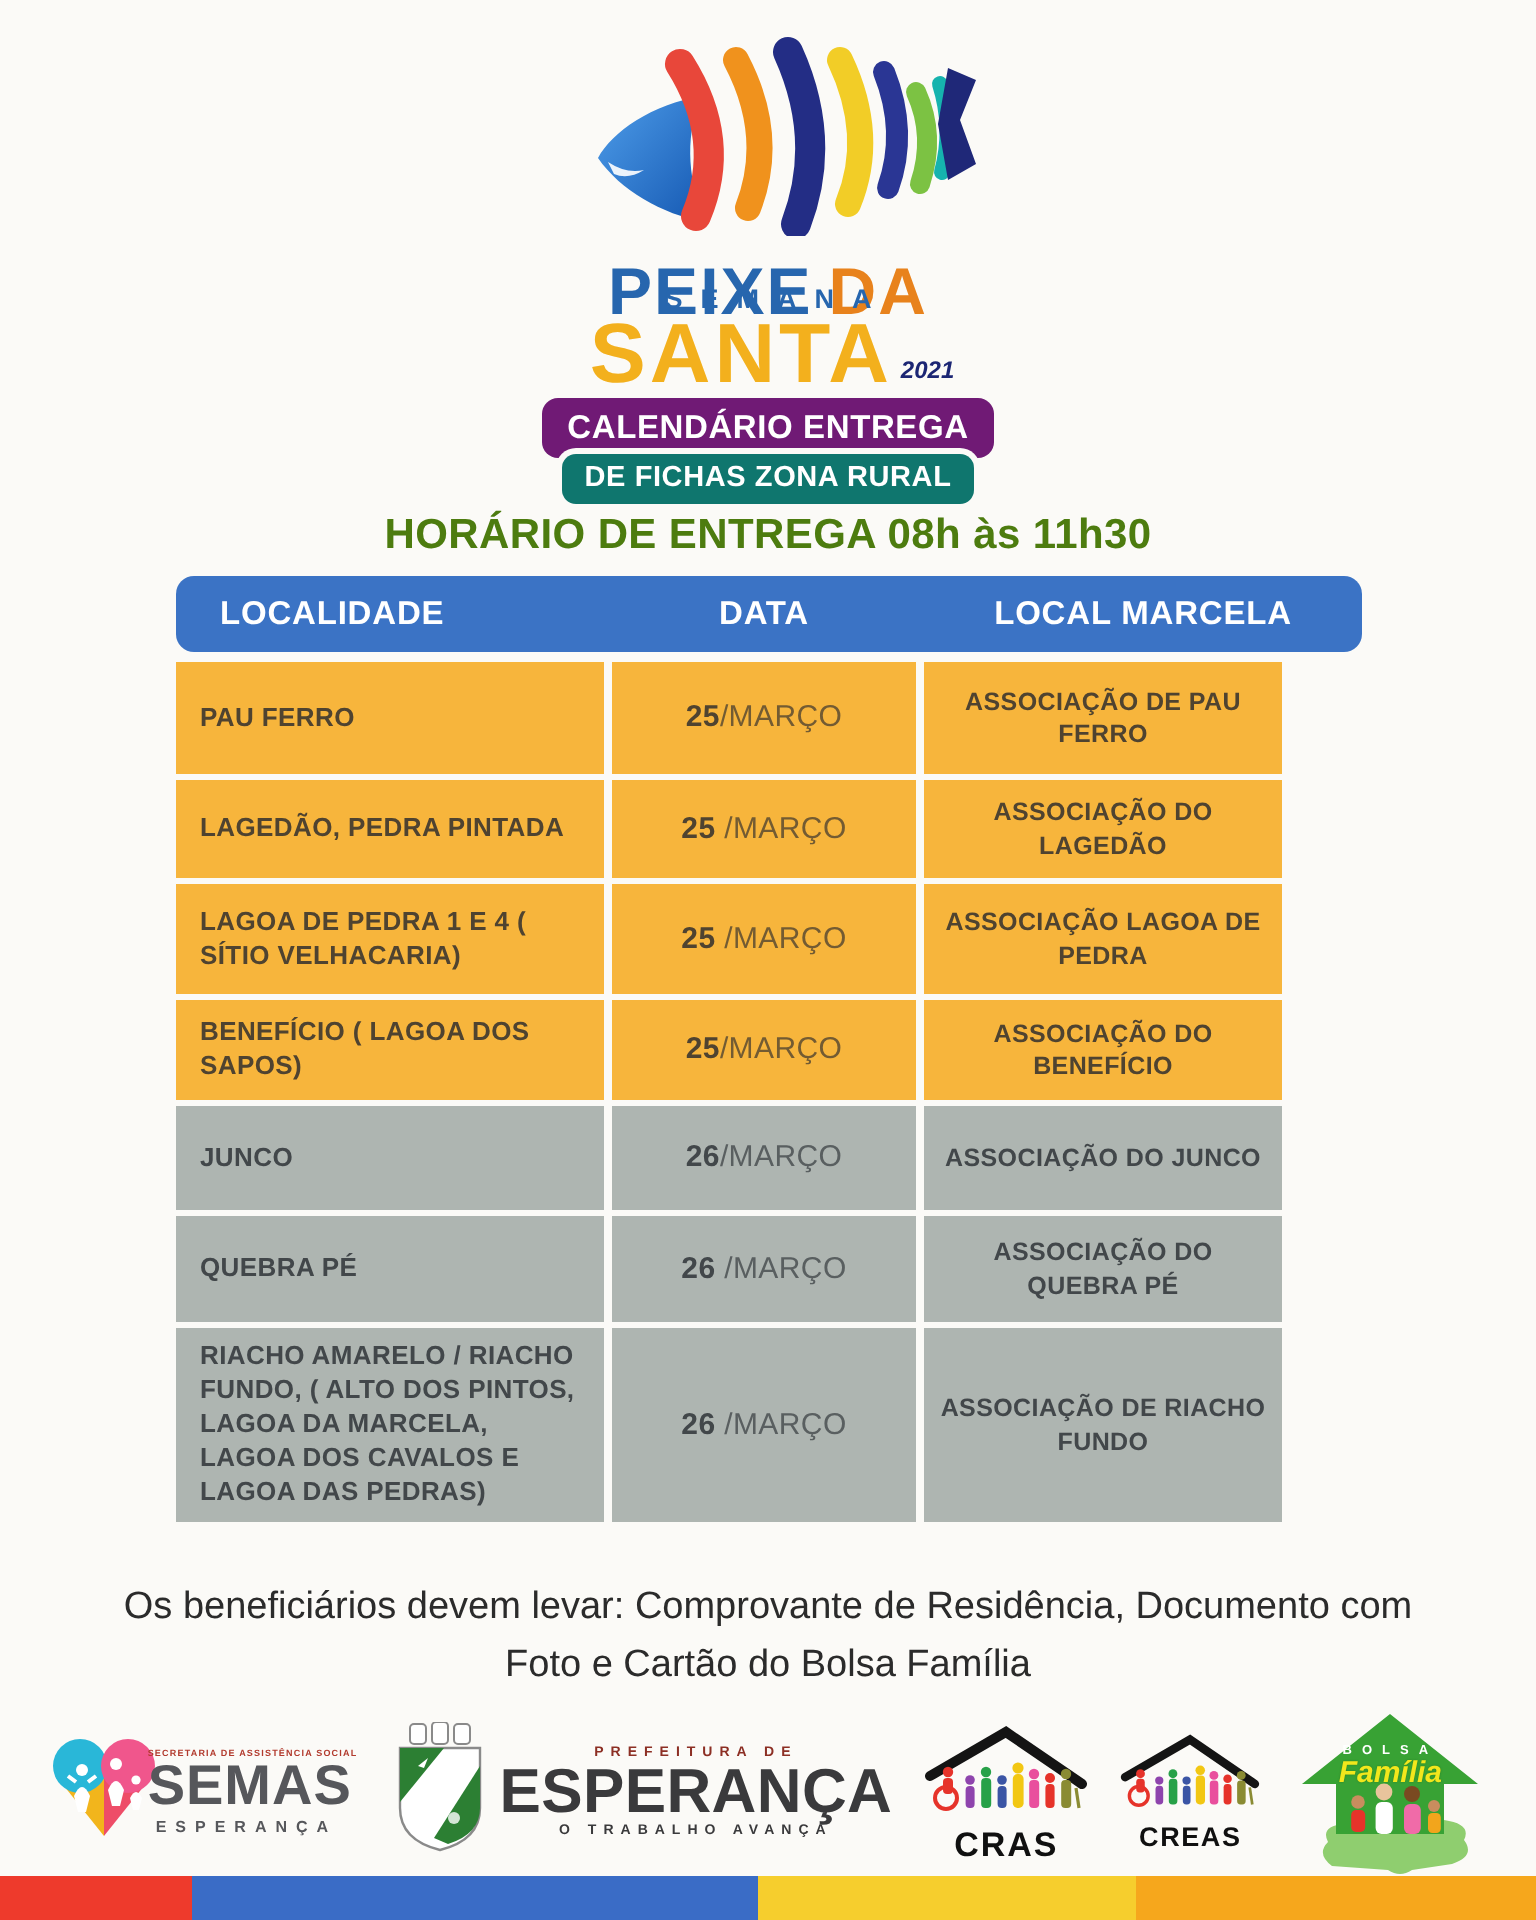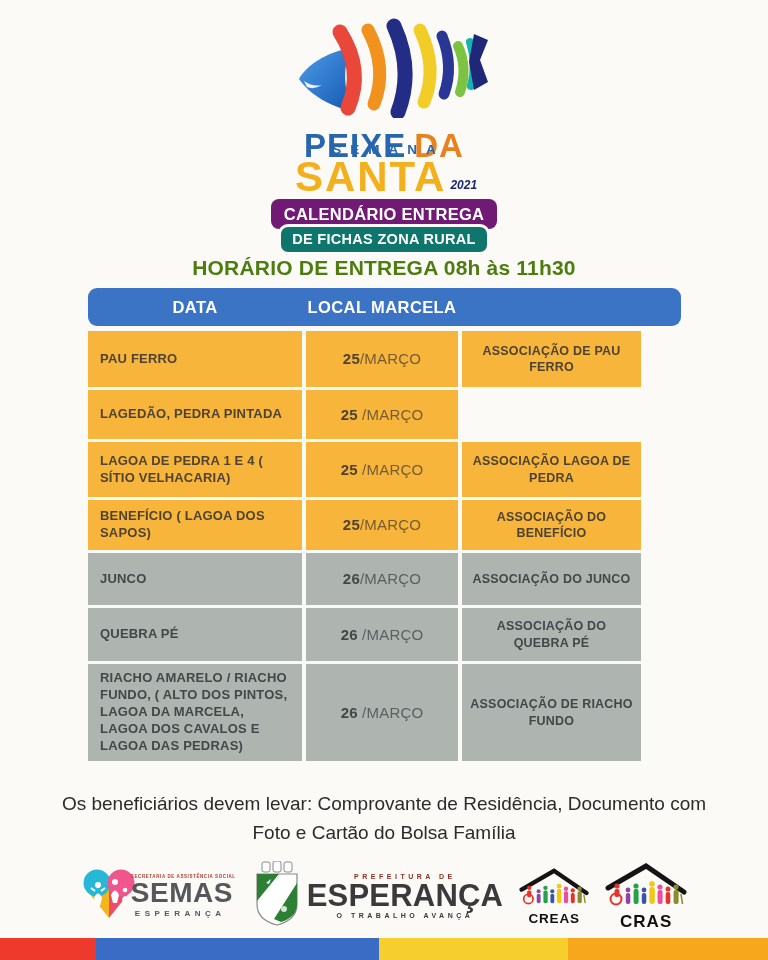--- a/index.html
+++ b/index.html
@@ -109,38 +109,40 @@
 <div class="abs center-line title2">SEMANA</div>
 <div class="abs center-line title3">
   <span>SANTA</span><span class="year">2021</span>
 </div>
 
 <div class="abs banner banner1">CALENDÁRIO ENTREGA</div>
 <div class="abs banner banner2">DE FICHAS ZONA RURAL</div>
 <div class="abs center-line horario">HORÁRIO DE ENTREGA 08h às 11h30</div>
 
 <div class="abs thead">
+  <div class="h1">LOCALIDADE</div>
   <div class="h2">DATA</div>
   <div class="h3">LOCAL MARCELA</div>
 </div>
 <div class="abs tbody" id="table-body">
     <div class="trow g-yellow">
       <div class="cell c-loc">PAU FERRO</div>
       <div class="cell c-date">
         <b>25</b>
         <span class="month">/MARÇO</span>
       </div>
       <div class="cell c-local">ASSOCIAÇÃO DE PAU FERRO</div>
     </div>
     <div class="trow g-yellow">
       <div class="cell c-loc">LAGEDÃO, PEDRA PINTADA</div>
       <div class="cell c-date">
         <b>25</b>
         <span class="month"> /MARÇO</span>
       </div>
+      <div class="cell c-local">ASSOCIAÇÃO DO LAGEDÃO</div>
     </div>
     <div class="trow g-yellow">
       <div class="cell c-loc">LAGOA DE PEDRA 1 E 4 ( SÍTIO VELHACARIA)</div>
       <div class="cell c-date">
         <b>25</b>
         <span class="month"> /MARÇO</span>
       </div>
       <div class="cell c-local">ASSOCIAÇÃO LAGOA DE PEDRA</div>
     </div>
     <div class="trow g-yellow">
@@ -219,20 +221,49 @@
         <path d="M 43,22 v 21 q 0,13 -16,18 L 20,58 Z" fill="#2c7f33"></path>
         <path d="M 12,22 l 5,-4 l -2,5 z" fill="#ffffff"></path>
         <circle cx="30" cy="48" r="3" fill="#ffffff" opacity=".8"></circle>
       </svg>
     </span>
     <span class="pref-text">
       <span class="pref-tiny">PREFEITURA DE</span>
       <span class="pref-name">ESPERANÇA</span>
       <span class="pref-sub">O TRABALHO AVANÇA</span>
     </span>
+  </div>
+
+  <div class="casa">
+    <span>
+      <svg width="82" height="46" viewBox="0 0 82 46">
+        <path d="M 3,26 L 41,4 L 79,30" stroke="#141414" stroke-width="5" fill="none" stroke-linecap="round"></path>
+        <g>
+          <circle cx="11" cy="37" r="5.5" fill="none" stroke="#e6332a" stroke-width="2"></circle>
+          <circle cx="12" cy="24" r="2.6" fill="#e6332a"></circle>
+            <rect x="9.5" y="27" width="5" height="8" rx="2" fill="#e6332a"></rect>
+          <circle cx="23" cy="28" r="2.4" fill="#8e44ad"></circle>
+            <rect x="20.8" y="31" width="4.5" height="11" rx="2" fill="#8e44ad"></rect>
+          <circle cx="31" cy="24" r="2.6" fill="#27a148"></circle>
+            <rect x="28.6" y="27" width="5" height="15" rx="2" fill="#27a148"></rect>
+          <circle cx="39" cy="28" r="2.4" fill="#3b55a5"></circle>
+            <rect x="36.8" y="31" width="4.5" height="11" rx="2" fill="#3b55a5"></rect>
+          <circle cx="47" cy="22" r="2.8" fill="#f2c713"></circle>
+            <rect x="44.4" y="25" width="5.4" height="17" rx="2.4" fill="#f2c713"></rect>
+          <circle cx="55" cy="25" r="2.6" fill="#e94f9d"></circle>
+            <rect x="52.6" y="28" width="5" height="14" rx="2" fill="#e94f9d"></rect>
+          <circle cx="63" cy="27" r="2.5" fill="#e6332a"></circle>
+            <rect x="60.7" y="30" width="4.6" height="12" rx="2" fill="#e6332a"></rect>
+          <circle cx="71" cy="25" r="2.6" fill="#8a8b33"></circle>
+            <rect x="68.6" y="28" width="5" height="14" rx="2" fill="#8a8b33"></rect>
+          <line x1="76" y1="32" x2="77.5" y2="42" stroke="#8a8b33" stroke-width="1.6"></line>
+        </g>
+      </svg>
+    </span>
+    <span class="casa-label cras-label">CRAS</span>
   </div>
 
   <div class="casa">
     <span>
       <svg width="70" height="40" viewBox="0 0 82 46">
         <path d="M 3,26 L 41,4 L 79,30" stroke="#141414" stroke-width="5" fill="none" stroke-linecap="round"></path>
         <g>
           <circle cx="11" cy="37" r="5.5" fill="none" stroke="#e6332a" stroke-width="2"></circle>
           <circle cx="12" cy="24" r="2.6" fill="#e6332a"></circle>
             <rect x="9.5" y="27" width="5" height="8" rx="2" fill="#e6332a"></rect>
@@ -250,49 +281,40 @@
             <rect x="60.7" y="30" width="4.6" height="12" rx="2" fill="#e6332a"></rect>
           <circle cx="71" cy="25" r="2.6" fill="#8a8b33"></circle>
             <rect x="68.6" y="28" width="5" height="14" rx="2" fill="#8a8b33"></rect>
           <line x1="76" y1="32" x2="77.5" y2="42" stroke="#8a8b33" stroke-width="1.6"></line>
         </g>
       </svg>
     </span>
     <span class="casa-label creas-label">CREAS</span>
   </div>
 
-  <div class="casa">
-    <span>
-      <svg width="82" height="46" viewBox="0 0 82 46">
-        <path d="M 3,26 L 41,4 L 79,30" stroke="#141414" stroke-width="5" fill="none" stroke-linecap="round"></path>
+  <div class="bolsa">
+    <span>
+      <svg width="98" height="82" viewBox="0 0 98 82">
+        <path d="M 20,78 q -8,-6 -2,-12 q -4,-8 8,-9 l 50,-2 q 14,2 10,10 q 6,8 -6,12 l -20,3 q -6,4 -12,0 Z" fill="#8fce6f"></path>
+        <polygon points="49,2 93,37 76,37 76,62 22,62 22,37 5,37" fill="#38a234"></polygon>
         <g>
-          <circle cx="11" cy="37" r="5.5" fill="none" stroke="#e6332a" stroke-width="2"></circle>
-          <circle cx="12" cy="24" r="2.6" fill="#e6332a"></circle>
-            <rect x="9.5" y="27" width="5" height="8" rx="2" fill="#e6332a"></rect>
-          <circle cx="23" cy="28" r="2.4" fill="#8e44ad"></circle>
-            <rect x="20.8" y="31" width="4.5" height="11" rx="2" fill="#8e44ad"></rect>
-          <circle cx="31" cy="24" r="2.6" fill="#27a148"></circle>
-            <rect x="28.6" y="27" width="5" height="15" rx="2" fill="#27a148"></rect>
-          <circle cx="39" cy="28" r="2.4" fill="#3b55a5"></circle>
-            <rect x="36.8" y="31" width="4.5" height="11" rx="2" fill="#3b55a5"></rect>
-          <circle cx="47" cy="22" r="2.8" fill="#f2c713"></circle>
-            <rect x="44.4" y="25" width="5.4" height="17" rx="2.4" fill="#f2c713"></rect>
-          <circle cx="55" cy="25" r="2.6" fill="#e94f9d"></circle>
-            <rect x="52.6" y="28" width="5" height="14" rx="2" fill="#e94f9d"></rect>
-          <circle cx="63" cy="27" r="2.5" fill="#e6332a"></circle>
-            <rect x="60.7" y="30" width="4.6" height="12" rx="2" fill="#e6332a"></rect>
-          <circle cx="71" cy="25" r="2.6" fill="#8a8b33"></circle>
-            <rect x="68.6" y="28" width="5" height="14" rx="2" fill="#8a8b33"></rect>
-          <line x1="76" y1="32" x2="77.5" y2="42" stroke="#8a8b33" stroke-width="1.6"></line>
-        </g>
-      </svg>
-    </span>
-    <span class="casa-label cras-label">CRAS</span>
-  </div>
-
+          <circle cx="33" cy="46" r="3.4" fill="#c98d5e"></circle>
+            <rect x="29.6" y="50" width="7" height="11" rx="2.4" fill="#e6332a"></rect>
+          <circle cx="46" cy="41" r="4.2" fill="#e8c49c"></circle>
+            <rect x="41.8" y="46" width="8.6" height="16" rx="3" fill="#ffffff"></rect>
+          <circle cx="60" cy="42" r="4" fill="#7a4a21"></circle>
+            <rect x="56" y="47" width="8.4" height="15" rx="3" fill="#f06ba8"></rect>
+          <circle cx="71" cy="48" r="3" fill="#c98d5e"></circle>
+            <rect x="68" y="51.5" width="6.4" height="10" rx="2.2" fill="#f2a51c"></rect>
+        </g>
+      </svg>
+    </span>
+    <span class="bolsa-l1">BOLSA</span>
+    <span class="bolsa-l2">Família</span>
+  </div>
 </div>
 
 <div class="stripe">
   <div class="st-red"></div>
   <div class="st-blue"></div>
   <div class="st-yellow"></div>
   <div class="st-orange"></div>
 </div>
 
 </body></html>

